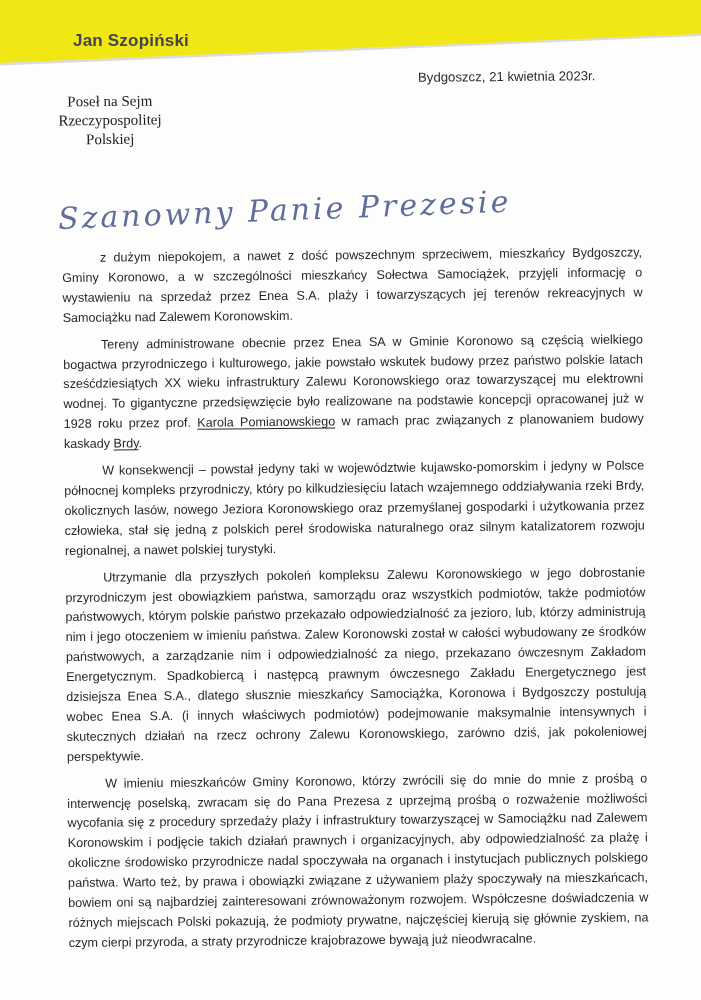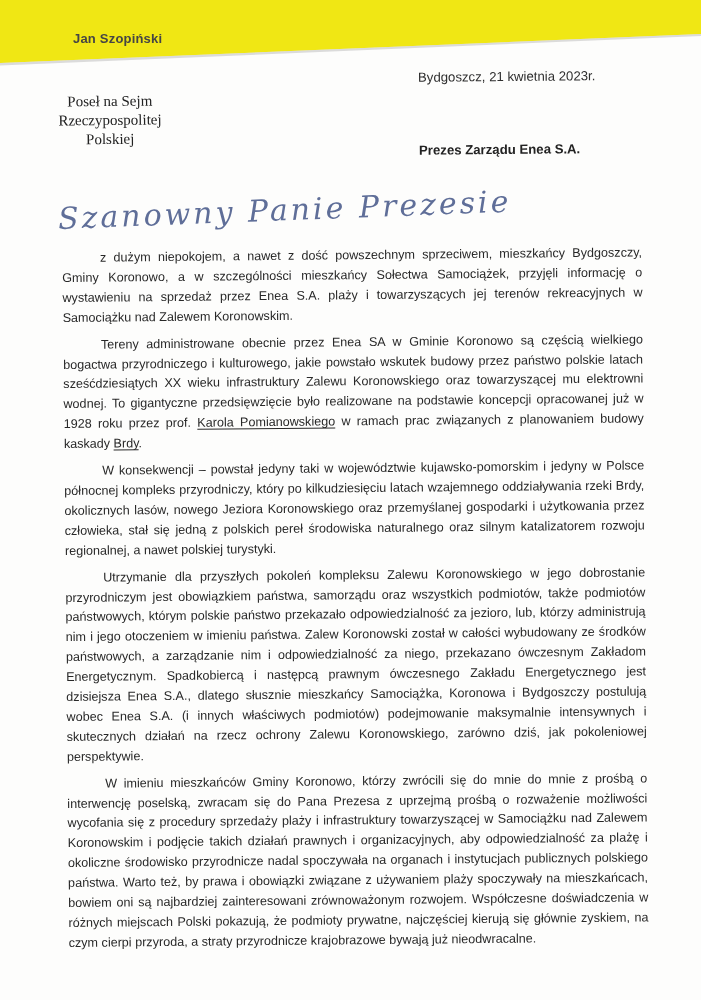--- a/index.html
+++ b/index.html
@@ -22,21 +22,21 @@
     clip-path: polygon(0 0, 701px 0, 701px 34px, 0 63px);
   }
   .band-shadow {
     position:absolute; left:0; top:0;
     width:701px; height:70px;
     background:#b9b9b9; opacity:.5;
     clip-path: polygon(0 63px, 701px 34px, 701px 36px, 0 65.5px);
   }
   .header-name {
     position:absolute; left:73px; top:31px;
-    font-size:13px; font-weight:700;
+    font-size:17px; font-weight:700;
     color:#454545; letter-spacing:.2px;
   }
   .place-date {
     position:absolute; left:418px; top:69px;
     font-size:13.2px; color:#2e2e2e;
     transform:rotate(-0.5deg);
   }
   .sender {
     position:absolute; left:33px; top:92px; width:154px;
     text-align:center;
@@ -77,21 +77,20 @@
   <div class="header-name">Jan Szopiński</div>
 
   <div class="place-date">Bydgoszcz, 21 kwietnia 2023r.</div>
 
   <div class="sender">
     <div>Poseł na Sejm</div>
     <div>Rzeczypospolitej Polskiej</div>
   </div>
 
   <div class="recipient">
-    <div>Prezes Zarządu Enea S.A.</div>
   </div>
 
   <div class="salutation">Szanowny Panie Prezesie</div>
 
   <div class="letter-body">
 
     <p class="para"><span>z dużym niepokojem, a nawet z dość powszechnym sprzeciwem, mieszkańcy Bydgoszczy, Gminy Koronowo, a w szczególności mieszkańcy Sołectwa Samociążek, przyjęli informację o wystawieniu na sprzedaż przez Enea S.A. plaży i towarzyszących jej terenów rekreacyjnych w Samociążku nad Zalewem Koronowskim.</span></p>
 
     <p class="para"><span>Tereny administrowane obecnie przez Enea SA  w Gminie Koronowo są częścią wielkiego bogactwa przyrodniczego i kulturowego, jakie powstało wskutek budowy przez państwo polskie latach sześćdziesiątych XX wieku infrastruktury  Zalewu Koronowskiego oraz towarzyszącej mu  elektrowni wodnej. To gigantyczne przedsięwzięcie było realizowane na podstawie koncepcji opracowanej już w 1928 roku   przez prof. </span><span class="u">Karola Pomianowskiego</span><span>  w ramach prac związanych z planowaniem budowy kaskady </span><span class="u">Brdy</span><span>.</span></p>
 

